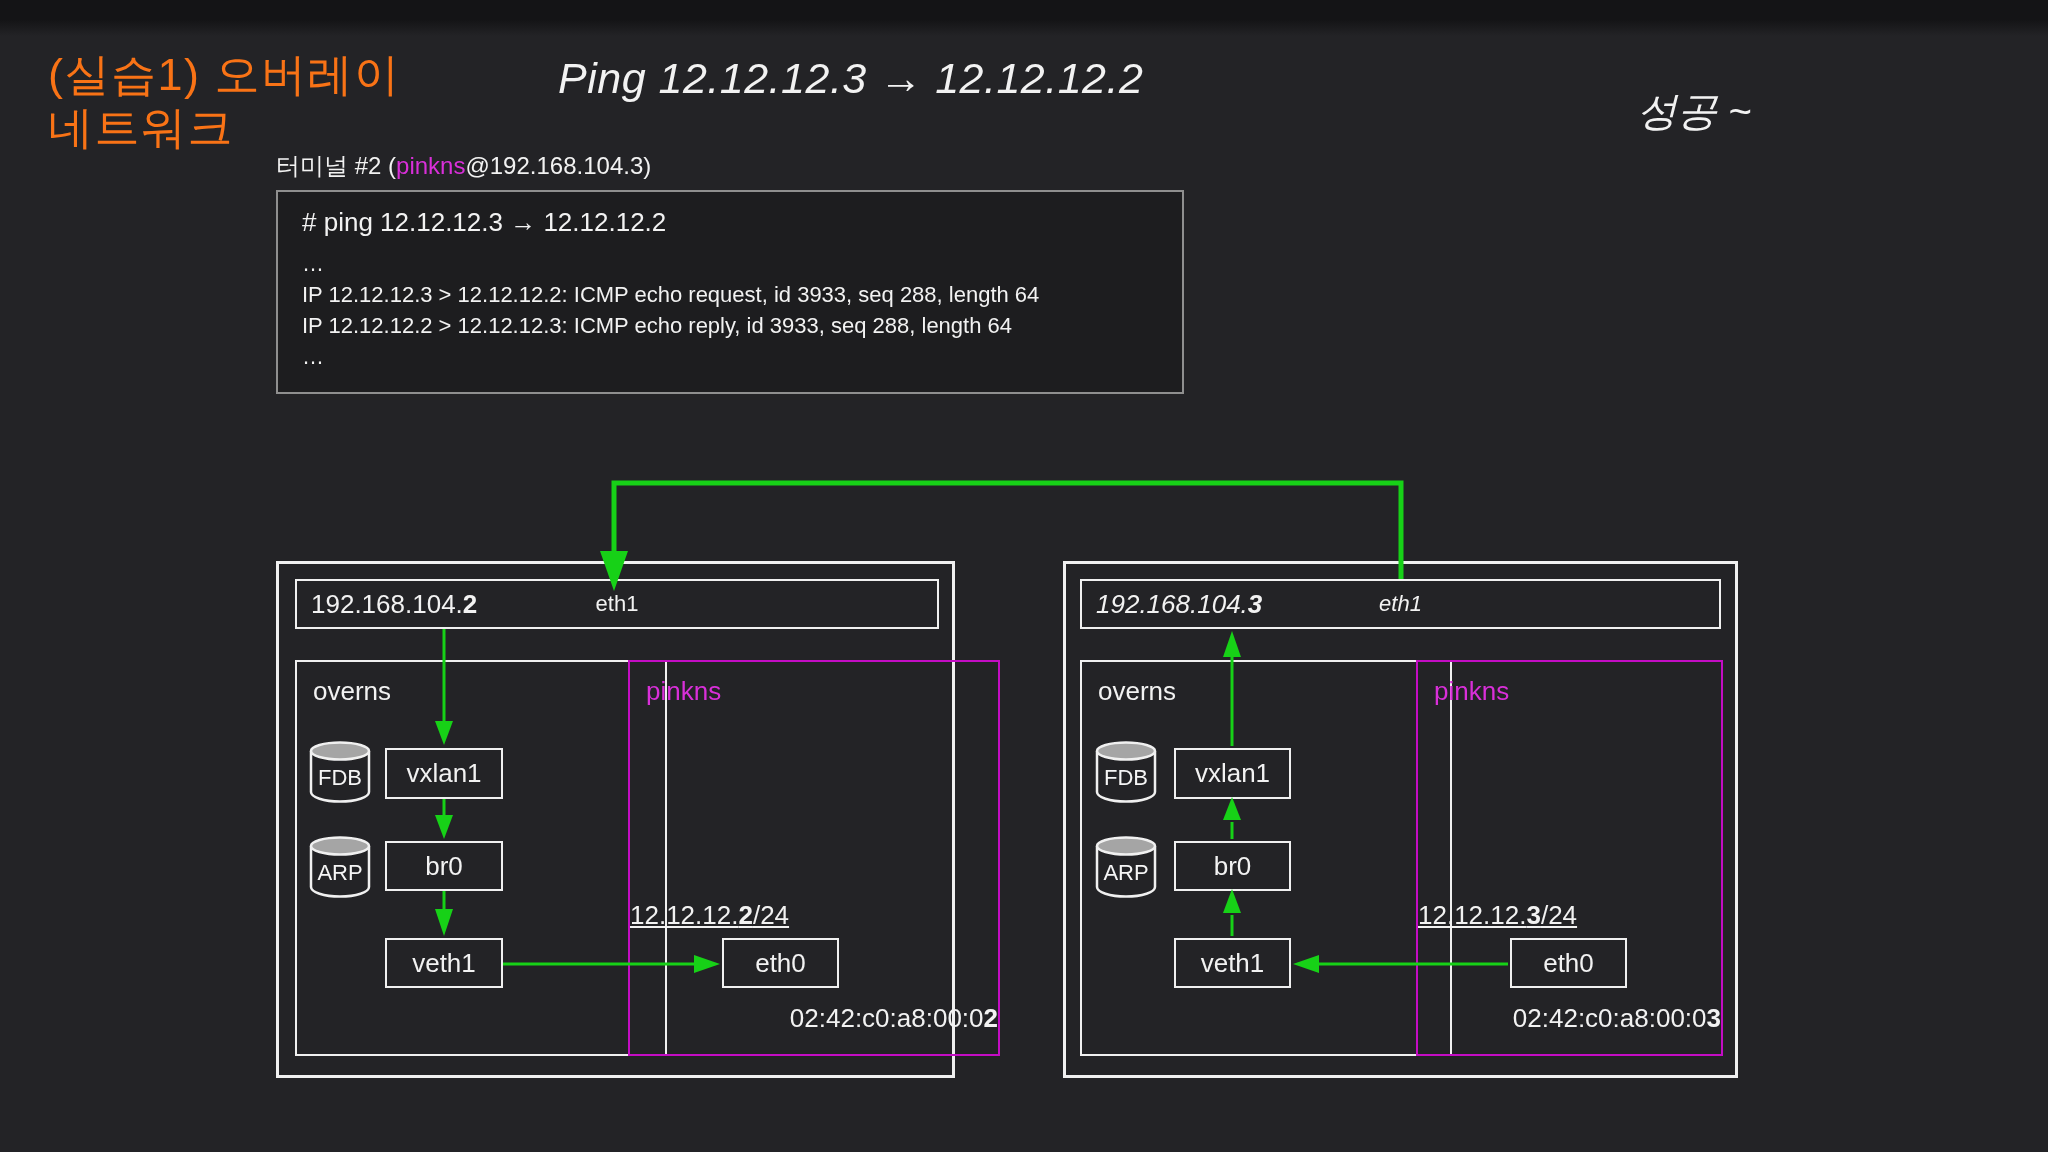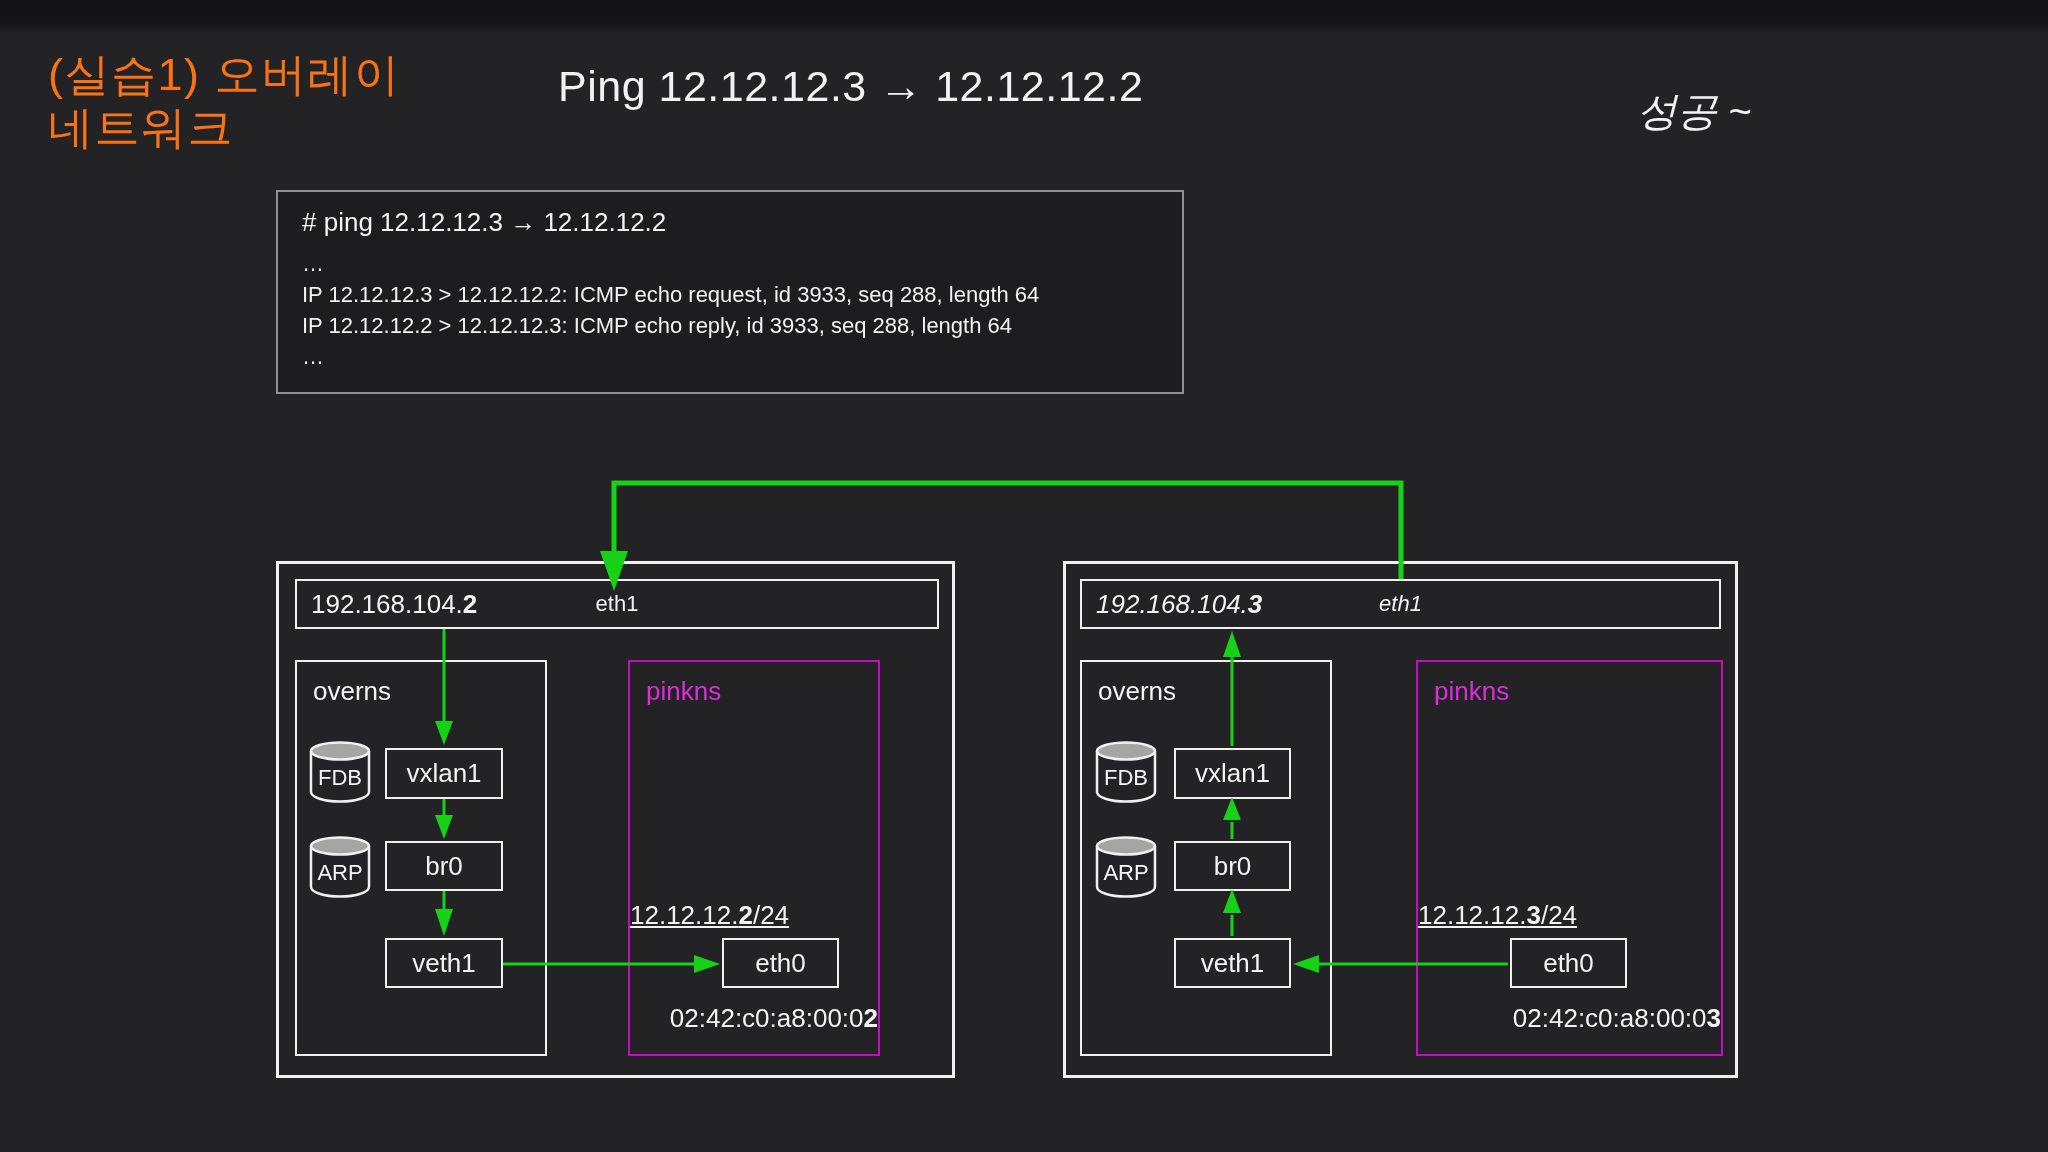--- a/index.html
+++ b/index.html
@@ -3,41 +3,41 @@
 <meta charset="utf-8">
 <style>
   html,body{margin:0;padding:0;background:#101012;}
   .slide{position:relative;width:2048px;height:1152px;background:#232326;overflow:hidden;
          color:#f2f2f2;font-family:"Liberation Sans","DejaVu Sans",sans-serif;}
   .topshade{position:absolute;left:0;top:0;width:100%;height:36px;
             background:linear-gradient(#141416 55%,rgba(20,20,22,0));}
 
   .lesson{position:absolute;left:48px;top:48px;font-size:45px;line-height:53px;
           color:#f97316;letter-spacing:1.5px;}
-  .maintitle{position:absolute;left:558px;top:62px;font-size:43px;letter-spacing:.5px;}
+  .maintitle{position:absolute;left:558px;top:54px;font-size:43px;font-style:italic;letter-spacing:.5px;}
   .status{position:absolute;left:1637px;top:66px;font-size:40px;font-style:italic;margin-top:18px;}
 
   .termlabel{position:absolute;left:276px;top:150px;font-size:24px;}
   .termlabel .user{color:#d92fd9;}
   .terminal{position:absolute;left:276px;top:190px;width:908px;height:204px;box-sizing:border-box;
             border:2px solid #8f8f8f;background:#1d1d1f;padding:12px 8px 0 24px;}
   .t-cmd{font-size:26px;line-height:36px;margin-bottom:8px;}
   .t-line{font-size:22px;line-height:31px;}
 
   .host{position:absolute;border:3px solid #f0f0f0;box-sizing:border-box;}
   #host-left{left:276px;top:561px;width:679px;height:517px;}
   #host-right{left:1063px;top:561px;width:675px;height:517px;}
 
   .bar{position:absolute;border:2px solid #f0f0f0;box-sizing:border-box;height:50px;top:15px;}
   #host-left .bar{left:16px;width:644px;}
   #host-right .bar{left:14px;width:641px;font-style:italic;}
   .bar .ip{position:absolute;left:14px;top:0;line-height:46px;font-size:26px;}
   .bar .nic{position:absolute;left:0;width:100%;top:0;line-height:46px;text-align:center;font-size:22px;}
 
-  .ns{position:absolute;top:96px;width:252px;height:396px;border:2px solid #f0f0f0;box-sizing:border-box;}
+  .ns{position:absolute;top:96px;width:372px;height:396px;border:2px solid #f0f0f0;box-sizing:border-box;}
   #host-left  .ns.over{left:16px;}
   #host-left  .ns.pink{left:349px;}
   #host-right .ns.over{left:14px;}
   #host-right .ns.pink{left:350px;width:307px;}
   .ns.pink{border-color:#c40dc4;}
   .nslabel{position:absolute;left:16px;top:14px;font-size:26px;}
   .pink .nslabel{color:#d92fd9;}
 
   .dev{position:absolute;border:2px solid #f0f0f0;box-sizing:border-box;
        display:flex;align-items:center;justify-content:center;font-size:26px;}
@@ -72,20 +72,21 @@
   <div class="topshade"></div>
 
   <div class="lesson">
     <div>(실습1) 오버레이</div>
     <div>네트워크</div>
   </div>
 
   <div class="maintitle">Ping 12.12.12.3 → 12.12.12.2</div>
   <div class="status">성공 ~</div>
 
+  <div class="termlabel"><span>터미널 #2 (</span><span class="user">pinkns</span><span>@192.168.104.3)</span></div>
 
   <div class="terminal">
     <div class="t-cmd"># ping 12.12.12.3 → 12.12.12.2</div>
     <div class="t-line">…</div>
     <div class="t-line">IP 12.12.12.3 &gt; 12.12.12.2: ICMP echo request, id 3933, seq 288, length 64</div>
     <div class="t-line">IP 12.12.12.2 &gt; 12.12.12.3: ICMP echo reply, id 3933, seq 288, length 64</div>
     <div class="t-line">…</div>
   </div>
 
   <div class="host" id="host-left">

